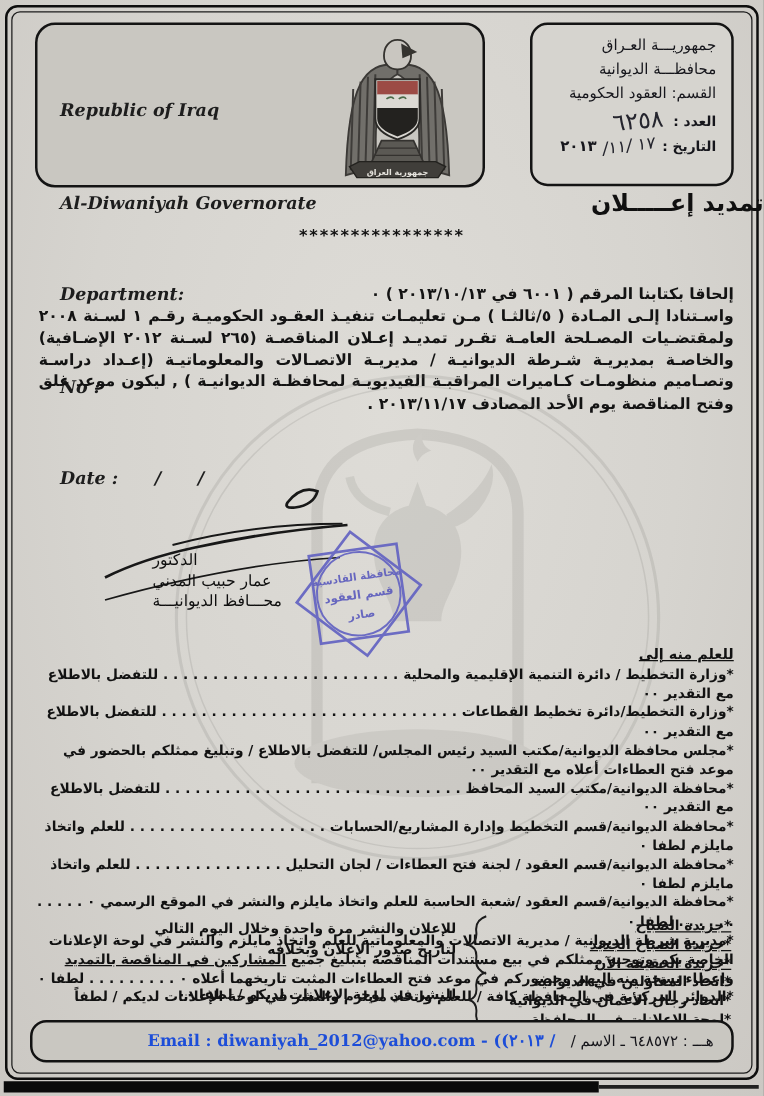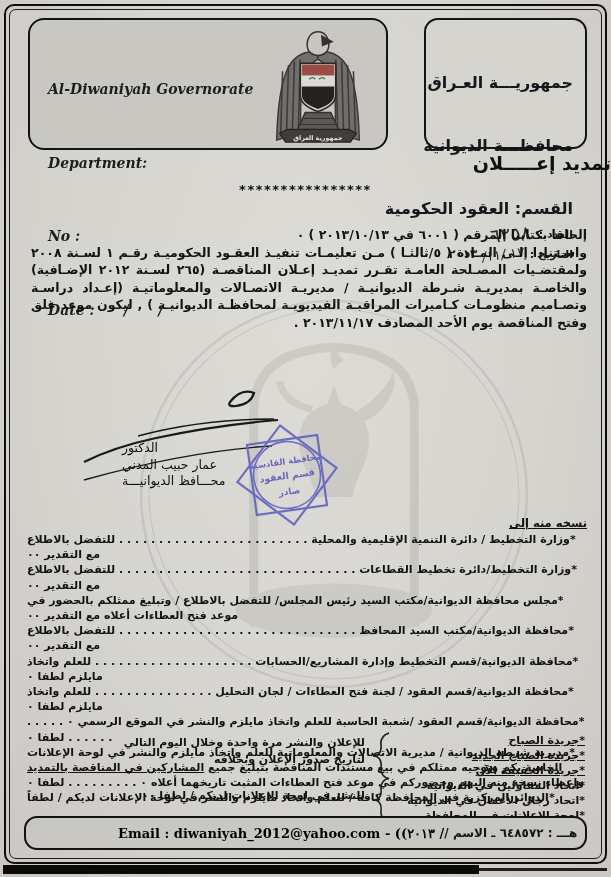--- a/index.html
+++ b/index.html
@@ -15,21 +15,21 @@
   .hdr-left{position:absolute;left:28px;top:18px;width:360px;height:132px;background:#c9c7c1;
     border:2px solid #141414;border-radius:16px;box-sizing:border-box;}
   .eng{position:absolute;left:18px;top:8px;font-family:"DejaVu Serif",serif;font-style:italic;font-weight:bold;
     font-size:14px;line-height:24.5px;color:#1d1d1d;white-space:pre;}
   .eng div{margin:0;}
   .emblem{position:absolute;right:4px;top:2px;width:128px;height:126px;}
 
   .hdr-right{position:absolute;left:424px;top:18px;width:163px;height:131px;background:#d6d4cf;
     border:2px solid #141414;border-radius:14px;direction:rtl;box-sizing:border-box;
     padding:9px 12px 0 8px;color:#16161c;}
-  .hr-line{font-size:16px;font-weight:bold;margin-bottom:5px;white-space:nowrap;margin-top:44px;}
+  .hr-line{font-size:12px;font-weight:normal;margin-bottom:5px;white-space:nowrap;}
   .hr-row{display:flex;align-items:center;font-size:11px;font-weight:bold;margin-top:1px;}
   .hand-num{font-size:19px;font-weight:normal;display:inline-block;transform:rotate(-5deg);
     margin:0 8px;letter-spacing:2px;color:#25252e;}
   .hand-date{font-size:13.5px;font-weight:normal;display:inline-block;transform:rotate(-7deg) skewX(-8deg);
     margin:0 5px;color:#25252e;}
   .date-year{font-size:12px;}
 
   
   .title{position:absolute;top:152px;left:0;width:100%;text-align:right;font-size:19px;font-weight:bold;color:#101010;}
   .title-stars{position:absolute;top:182px;left:0;width:100%;text-align:center;font-size:13px;font-weight:bold;letter-spacing:1.5px;color:#101010;}
@@ -47,54 +47,55 @@
   .sig-svg{position:absolute;left:80px;top:386px;width:208px;height:96px;}
   .sig-block{position:absolute;left:122px;top:440px;width:160px;direction:rtl;text-align:left;color:#0f0f0f;}
   .sig-line{font-size:12.5px;font-weight:normal;line-height:16.5px;white-space:nowrap;}
 
   
   .stamp{position:absolute;left:226px;top:416px;width:122px;height:118px;transform:rotate(-8deg);opacity:0.9;}
 
   
   .cc{position:absolute;right:24px;top:516px;width:560px;direction:rtl;color:#121212;}
   .cc-heading{font-size:11.5px;font-weight:bold;text-decoration:underline;margin-bottom:2px;}
-  .cc-item{font-size:11px;font-weight:bold;line-height:15.2px;text-align:left;}
+  .cc-item{font-size:11px;font-weight:bold;line-height:15.2px;text-align:right;}
   .u-phrase{text-decoration:underline;}
 
   
   .news{position:absolute;right:24px;top:731px;width:560px;height:100px;direction:rtl;}
   .news-col{position:absolute;right:2px;text-align:right;font-size:11px;font-weight:bold;line-height:15px;color:#121212;}
   .g1{top:2px;text-decoration:underline;} .g2{top:47px;}
   .brace{position:absolute;width:18px;}
   .brace1{right:196px;top:0;height:50px;}
   .brace2{right:196px;top:45px;height:48px;}
   .note{position:absolute;font-size:11px;font-weight:bold;color:#121212;text-align:right;direction:rtl;}
   .note1{right:222px;top:4px;width:270px;line-height:16.5px;}
   .note1 .l2{padding-left:0;padding-right:42px;}
   .note2{right:222px;top:58px;width:272px;}
 
   
   .footer{position:absolute;left:24px;right:24px;top:816px;height:34px;background:#c9c7c1;
     border:2px solid #121212;border-radius:13px;box-sizing:border-box;
     display:flex;align-items:center;justify-content:space-between;padding:0 14px 0 92px;}
-  .footer-email{font-family:"DejaVu Serif",serif;font-weight:bold;font-size:13px;direction:ltr;color:#000000;white-space:nowrap;}
-  .footer-phone{direction:rtl;font-size:12px;font-weight:bold;color:#15151a;white-space:nowrap;}
+  .footer-email{font-family:"DejaVu Serif",serif;font-weight:bold;font-size:13px;direction:ltr;color:#1d4ed8;white-space:nowrap;}
+  .footer-phone{direction:rtl;font-size:12px;font-weight:normal;color:#15151a;white-space:nowrap;}
 
   .bar1{position:absolute;left:3px;bottom:3px;width:476px;height:9px;background:#0a0a0a;}
   .bar2{position:absolute;left:479px;bottom:6px;width:128px;height:3px;background:#202020;}
 </style>
 </head>
 <body>
 
 <div class="page">
   <div class="b-outer"></div>
   <div class="b-inner"></div>
 
   <div class="hdr-left">
     <div class="eng">
+      <div>Republic of Iraq</div>
       <div>Al-Diwaniyah Governorate</div>
       <div>Department:</div>
       <div>No :</div>
       <div>Date :      /      /</div>
     </div>
     <svg class="emblem" viewBox="0 0 130 128">
 
       <path d="M65 30 C38 28 25 46 23 120 L48 113 C45 66 52 44 65 38 Z" fill="#716f6a" stroke="#3c3a37" stroke-width="1.5"></path>
       <path d="M65 30 C92 28 105 46 107 120 L82 113 C85 66 78 44 65 38 Z" fill="#716f6a" stroke="#3c3a37" stroke-width="1.5"></path>
       <g stroke="#3e3c39" stroke-width="1.6">
@@ -178,21 +179,21 @@
   <svg class="stamp" viewBox="0 0 120 120">
     <rect x="24" y="24" width="72" height="72" fill="none" stroke="#6161c2" stroke-width="2.2"></rect>
     <rect x="24" y="24" width="72" height="72" fill="none" stroke="#6161c2" stroke-width="2.2" transform="rotate(45 60 60)"></rect>
     <circle cx="60" cy="60" r="34" fill="none" stroke="#6161c2" stroke-width="1.6"></circle>
     <text x="60" y="49" font-size="8.5" fill="#5b5bbd" text-anchor="middle" font-weight="bold">محافظة القادسية</text>
     <text x="60" y="64" font-size="9.5" fill="#5b5bbd" text-anchor="middle" font-weight="bold">قسم العقود</text>
     <text x="60" y="80" font-size="9" fill="#5b5bbd" text-anchor="middle" font-weight="bold">صادر</text>
   </svg>
 
   <div class="cc">
-    <div class="cc-heading">نسخه منه إلى</div>
+    <div class="cc-heading">للعلم منه إلى</div>
     <div class="cc-item">*وزارة التخطيط / دائرة التنمية الإقليمية والمحلية . . . . . . . . . . . . . . . . . . . . . . . . للتفضل بالاطلاع مع التقدير ٠٠</div>
     <div class="cc-item">*وزارة التخطيط/دائرة تخطيط القطاعات . . . . . . . . . . . . . . . . . . . . . . . . . . . . . . للتفضل بالاطلاع مع التقدير ٠٠</div>
     <div class="cc-item">*مجلس محافظة الديوانية/مكتب السيد رئيس المجلس/ للتفضل بالاطلاع / وتبليغ ممثلكم بالحضور في موعد فتح العطاءات أعلاه مع التقدير ٠٠</div>
     <div class="cc-item">*محافظة الديوانية/مكتب السيد المحافظ . . . . . . . . . . . . . . . . . . . . . . . . . . . . . . للتفضل بالاطلاع مع التقدير ٠٠</div>
     <div class="cc-item">*محافظة الديوانية/قسم التخطيط وإدارة المشاريع/الحسابات . . . . . . . . . . . . . . . . . . . . للعلم واتخاذ مايلزم لطفا ٠</div>
     <div class="cc-item">*محافظة الديوانية/قسم العقود / لجنة فتح العطاءات / لجان التحليل . . . . . . . . . . . . . . . للعلم واتخاذ مايلزم لطفا ٠</div>
     <div class="cc-item">*محافظة الديوانية/قسم العقود /شعبة الحاسبة للعلم واتخاذ مايلزم والنشر في الموقع الرسمي ٠ . . . . . . . . . . . لطفا ٠</div>
     <div class="cc-item"><span>*مديرية شرطة الديوانية / مديرية الاتصالات والمعلوماتية للعلم واتخاذ مايلزم والنشر في لوحة الإعلانات الخاصة بكم وتوجيه ممثلكم في بيع مستندات المناقصة بتبليغ جميع </span><span class="u-phrase">المشاركين في المناقصة بالتمديد</span><span> وإعطاء نسخة منه إليهم وحضوركم في موعد فتح العطاءات المثبت تاريخهما أعلاه ٠ . . . . . . . . . لطفا ٠</span></div>
     <div class="cc-item">*الدوائر المركزية في المحافظة كافة / للعلم واتخاذ مايلزم والنشر في لوحة الإعلانات لديكم / لطفاً</div>
   </div>

